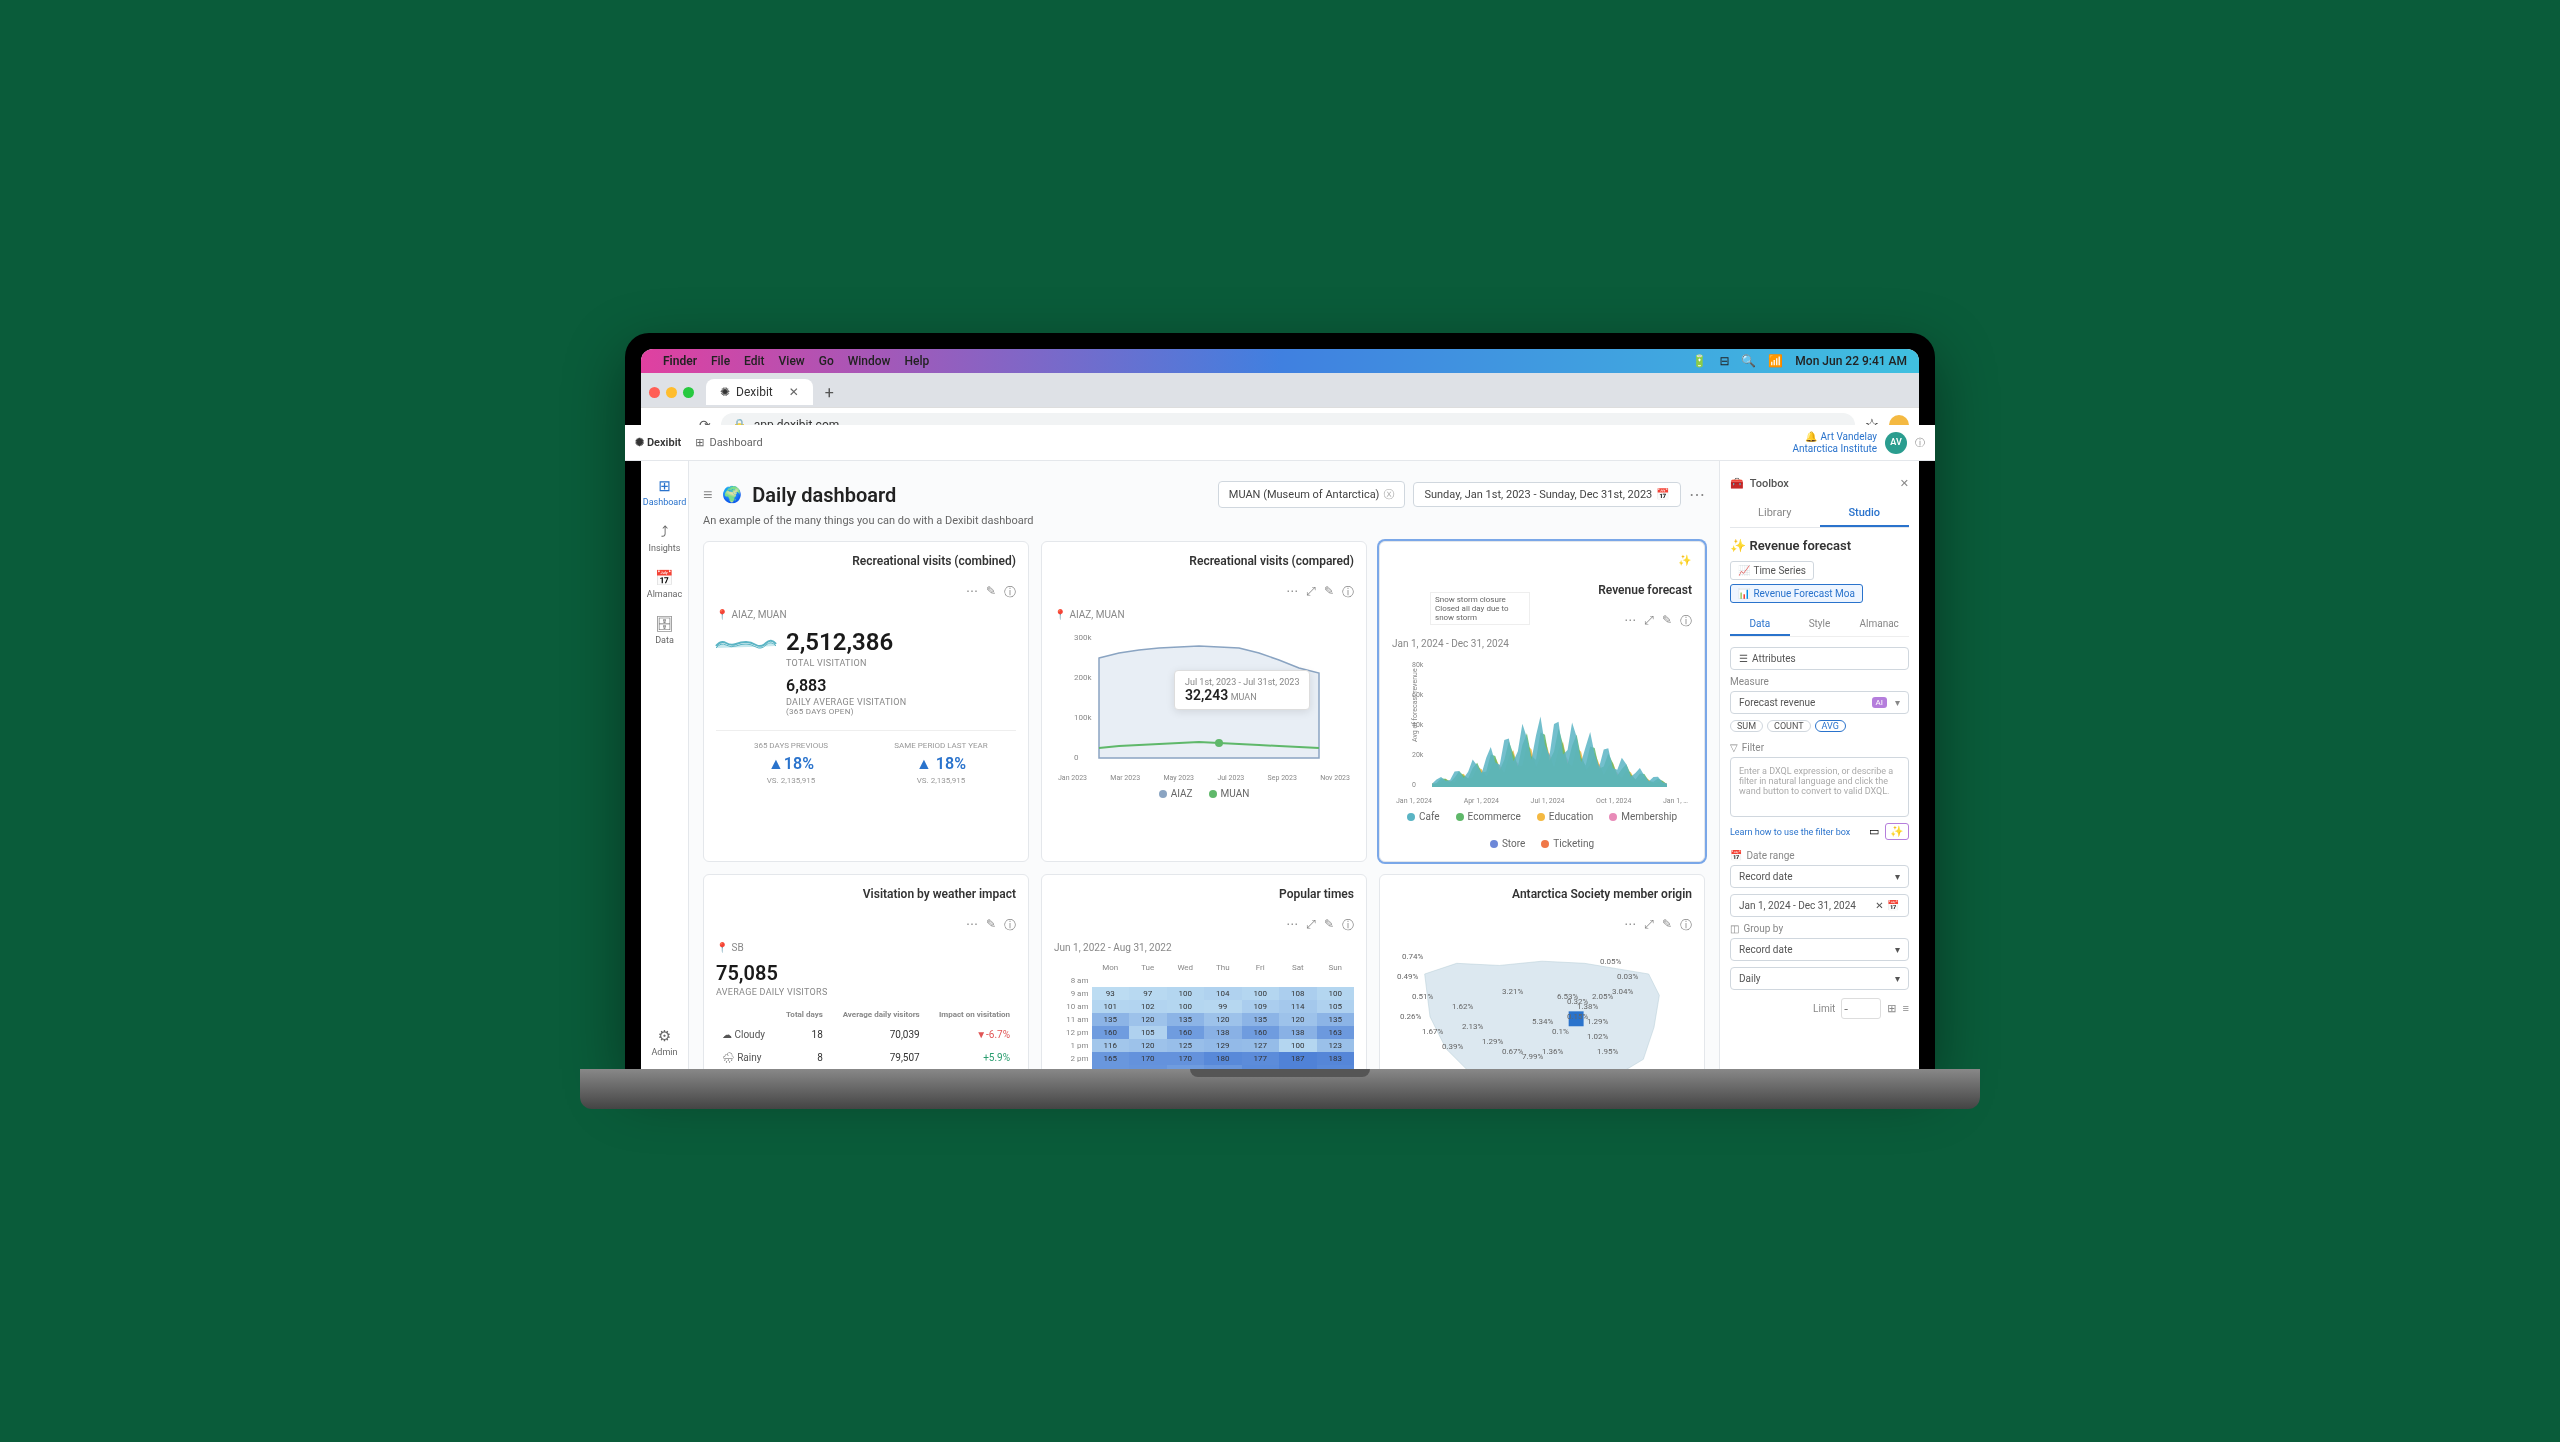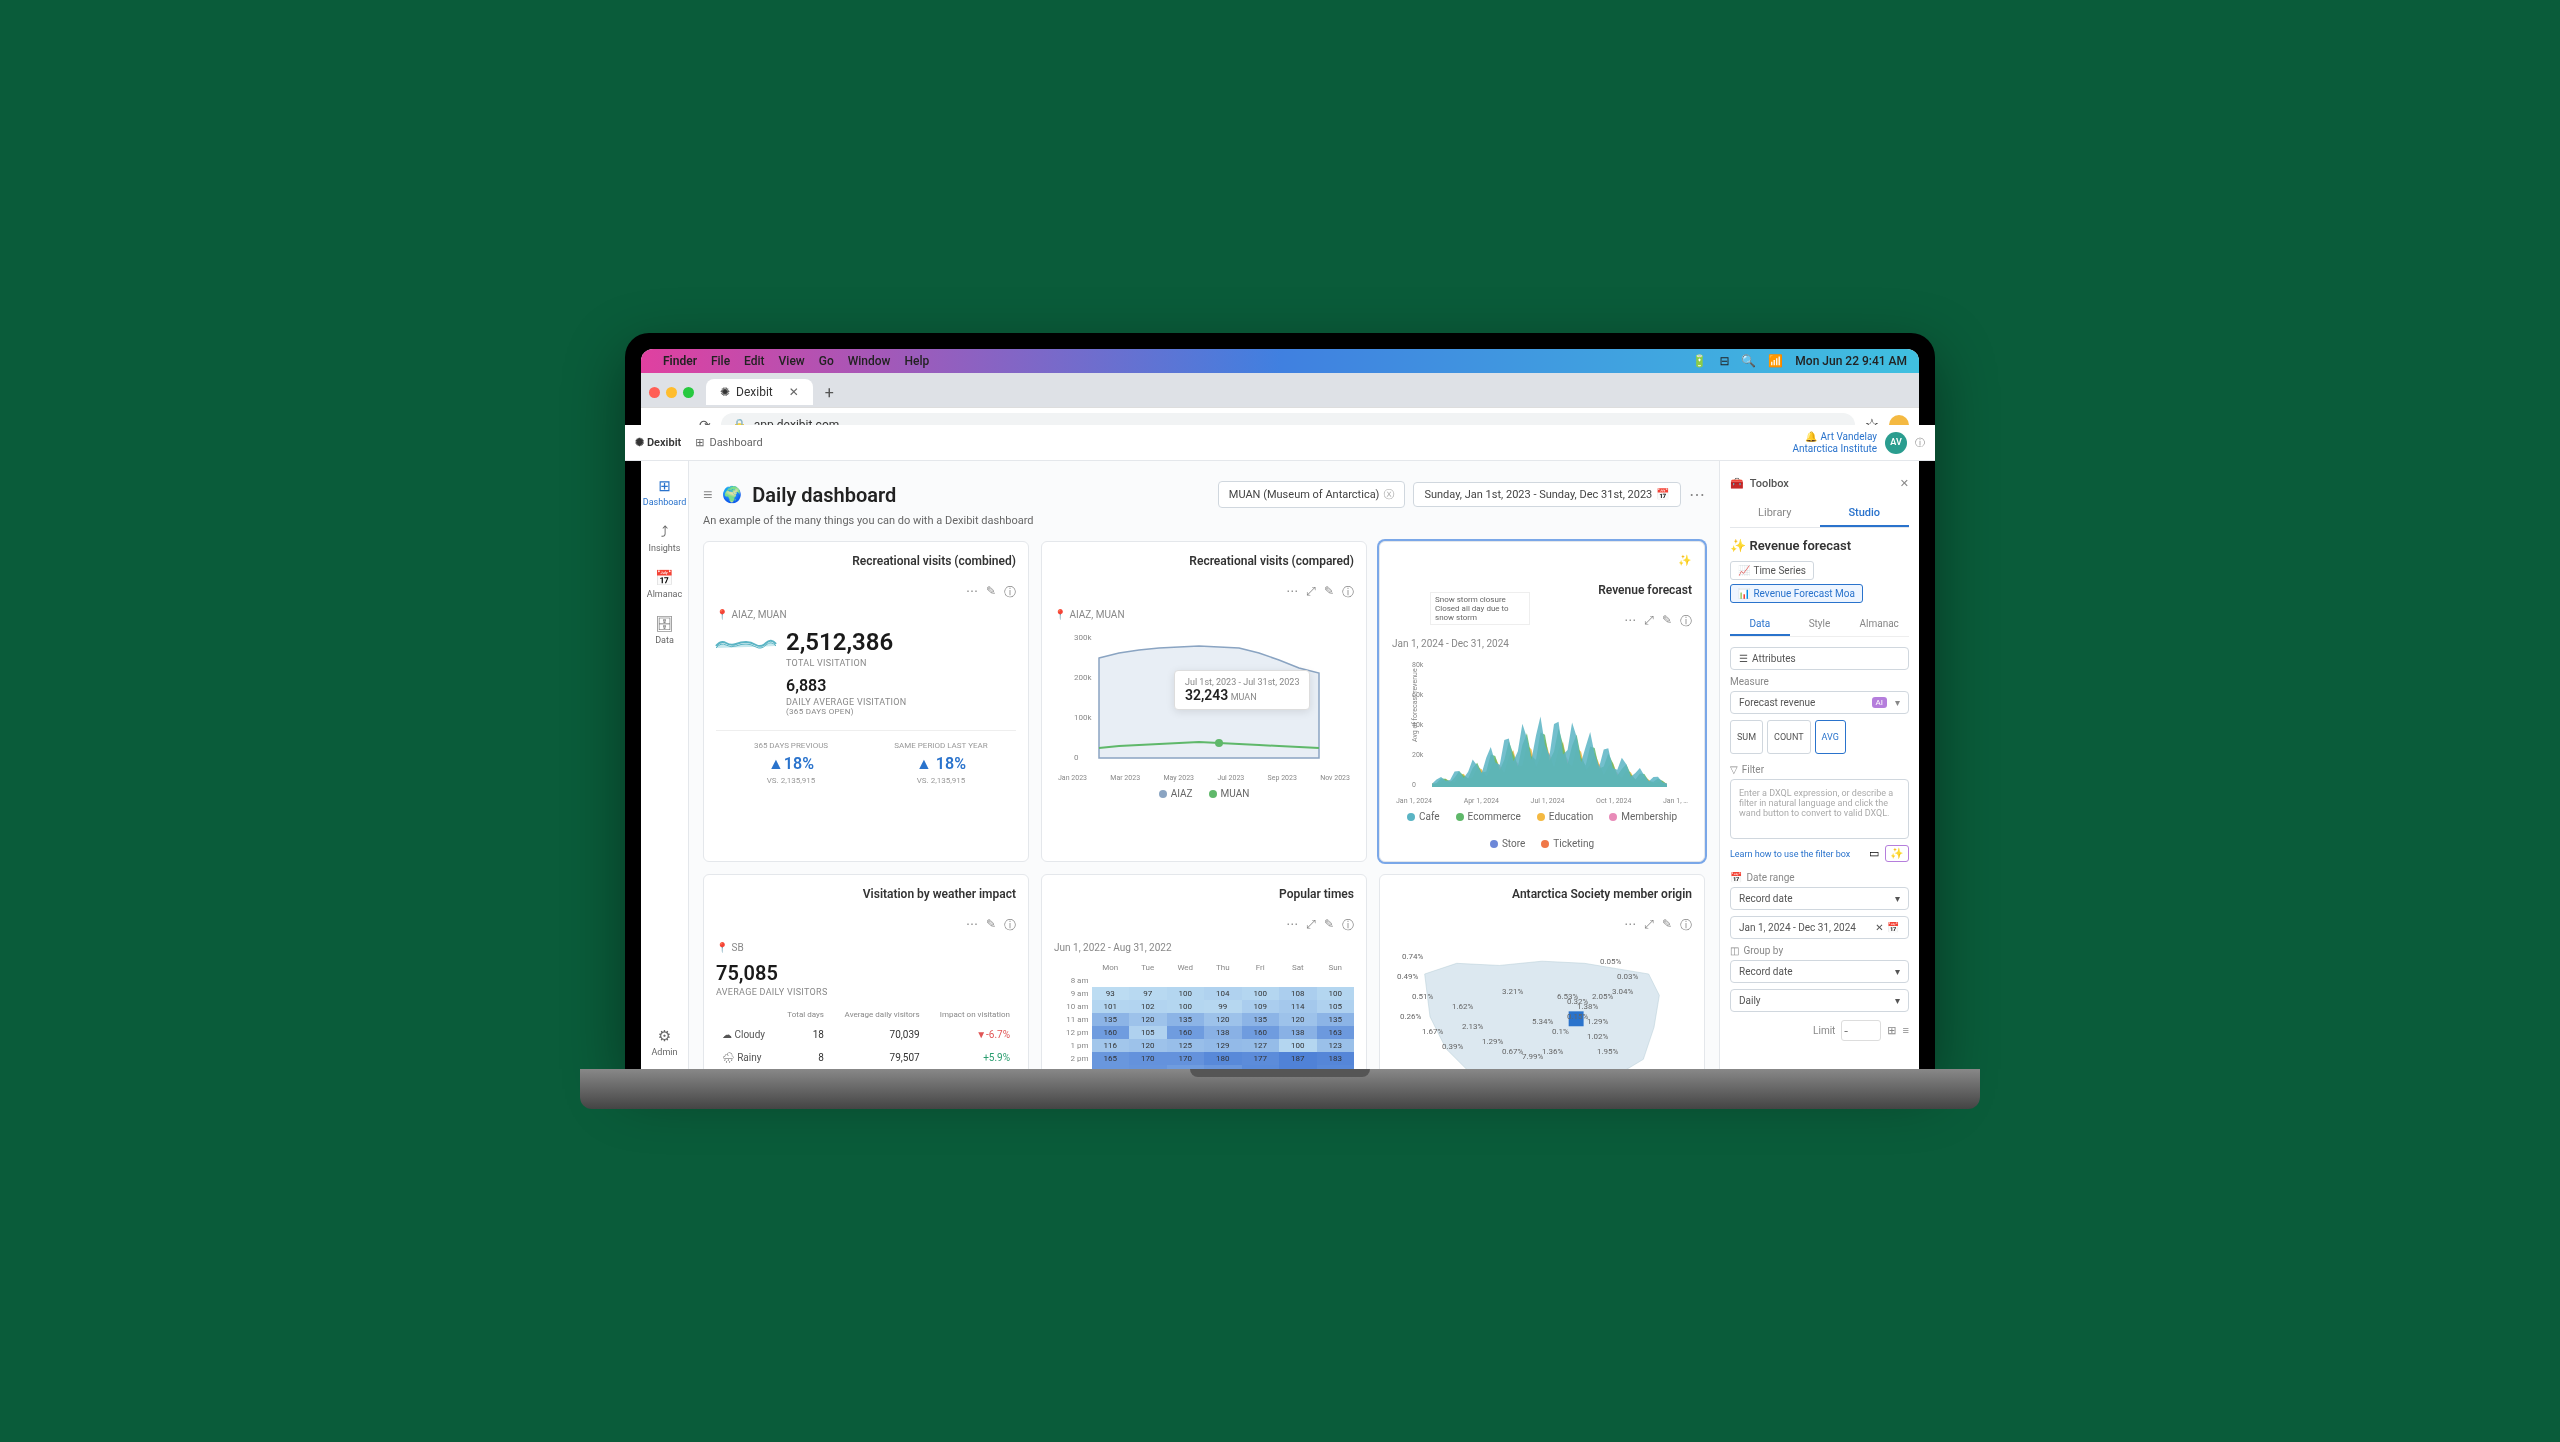--- a/index.html
+++ b/index.html
@@ -77,21 +77,21 @@
 .xaxis2 { display:flex; justify-content:space-between; font-size:7px; color:#888; padding:0 4px; }
 .legend { display:flex; gap:16px; justify-content:center; font-size:10px; color:#666; margin-top:6px; flex-wrap:wrap; }
 .legend span { display:flex; align-items:center; gap:4px; }
 .dot { width:8px; height:8px; border-radius:50%; display:inline-block; }
 
 .areachart { height:140px; }
 .areachart svg { width:100%; height:100%; }
 .annot { position:absolute; font-size:8px; color:#666; background:#fff; padding:2px 4px; border:1px solid #eee; max-width:100px; }
 
 .weather-table { width:100%; font-size:10px; margin-top:8px; }
-.weather-table th { font-size:8px; color:#888; font-weight:400; text-align:right; padding:3px 4px; }
+.weather-table th { font-size:8px; color:#888; font-weight:700; text-align:right; padding:3px 4px; }
 .weather-table td { padding:5px 4px; text-align:right; }
 .weather-table td:first-child { text-align:left; color:#555; }
 .delta-neg { color:#e05555; }
 .delta-pos { color:#2a9d6f; }
 
 .heatmap { font-size:8px; }
 .heatmap table { border-collapse:collapse; width:100%; }
 .heatmap th { font-weight:400; color:#888; padding:2px; font-size:8px; }
 .heatmap td { width:26px; height:13px; text-align:center; color:#333; font-size:8px; }
 .heatmap .rh { text-align:right; color:#888; padding-right:3px; }
@@ -111,21 +111,21 @@
 .chipgroup { display:flex; gap:4px; flex-wrap:wrap; margin-bottom:10px; }
 .chip { border:1px solid #d0d7de; border-radius:3px; padding:3px 7px; font-size:10px; color:#555; display:flex;align-items:center;gap:3px;}
 .chip.active { border-color:#2a73cc; color:#2a73cc; background:#eef5ff; }
 .subtabs { display:flex; font-size:10px; border-bottom:1px solid #eee; margin-bottom:10px; }
 .subtabs div { flex:1; text-align:center; padding:5px 0; color:#888; }
 .subtabs div.active { color:#2a73cc; border-bottom:2px solid #2a73cc; }
 .attr-head { font-size:10px; color:#888; display:flex; align-items:center; gap:4px; margin:6px 0 4px 0; }
 .field { border:1px solid #d0d7de; border-radius:4px; padding:5px 8px; font-size:10px; color:#555; display:flex; align-items:center; gap:4px; margin-bottom:6px; }
 .field .tag { background:#b57edc; color:#fff; border-radius:3px; padding:1px 4px; font-size:8px; margin-left:auto; }
 .aggbtns { display:flex; gap:4px; margin-bottom:10px; }
-.aggbtns .chip { font-size:9px; padding:11px 6px; }
+.aggbtns .chip { font-size:9px; padding:0 6px;border-radius:6px; }
 .aggbtns .chip.sel { border-color:#2a73cc; color:#2a73cc; }
 .filterbox { border:1px solid #d0d7de; border-radius:4px; padding:8px; font-size:9px; color:#aaa; min-height:60px; margin-bottom:6px; }
 .link { color:#2a73cc; font-size:9px; }
 .limitrow { display:flex; align-items:center; gap:6px; margin-top:8px; }
 .limitrow input { width:40px; border:1px solid #ddd; border-radius:3px; padding:2px; }
 
 svg { overflow:visible; }
 </style>
 </head>
 <body>

